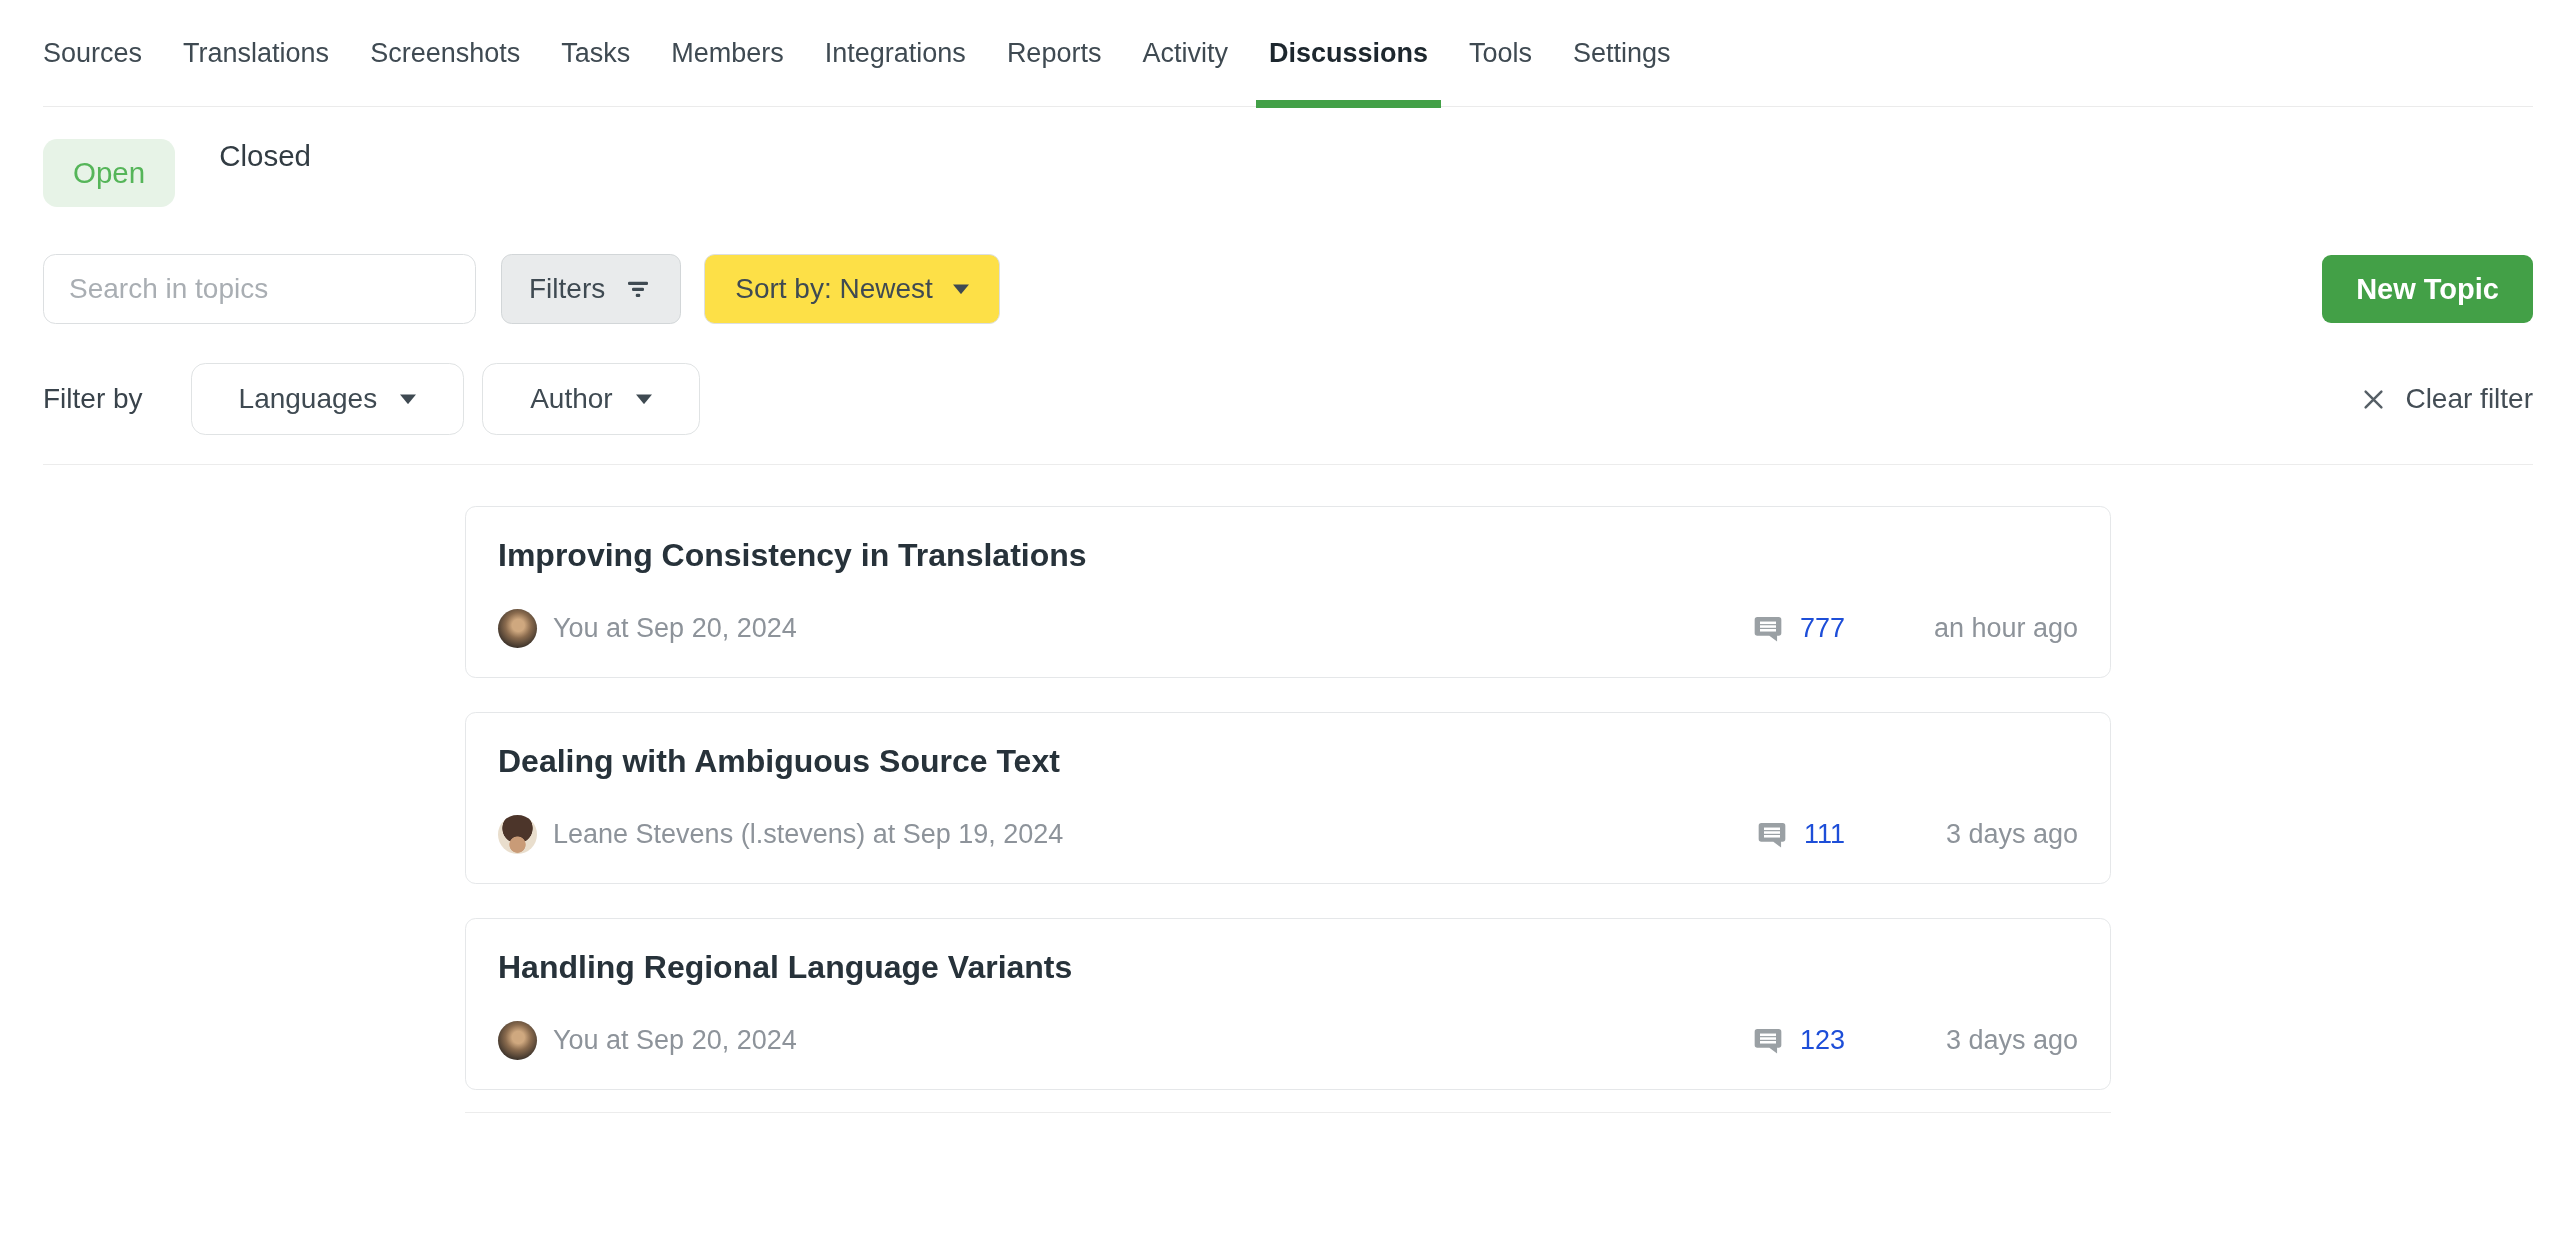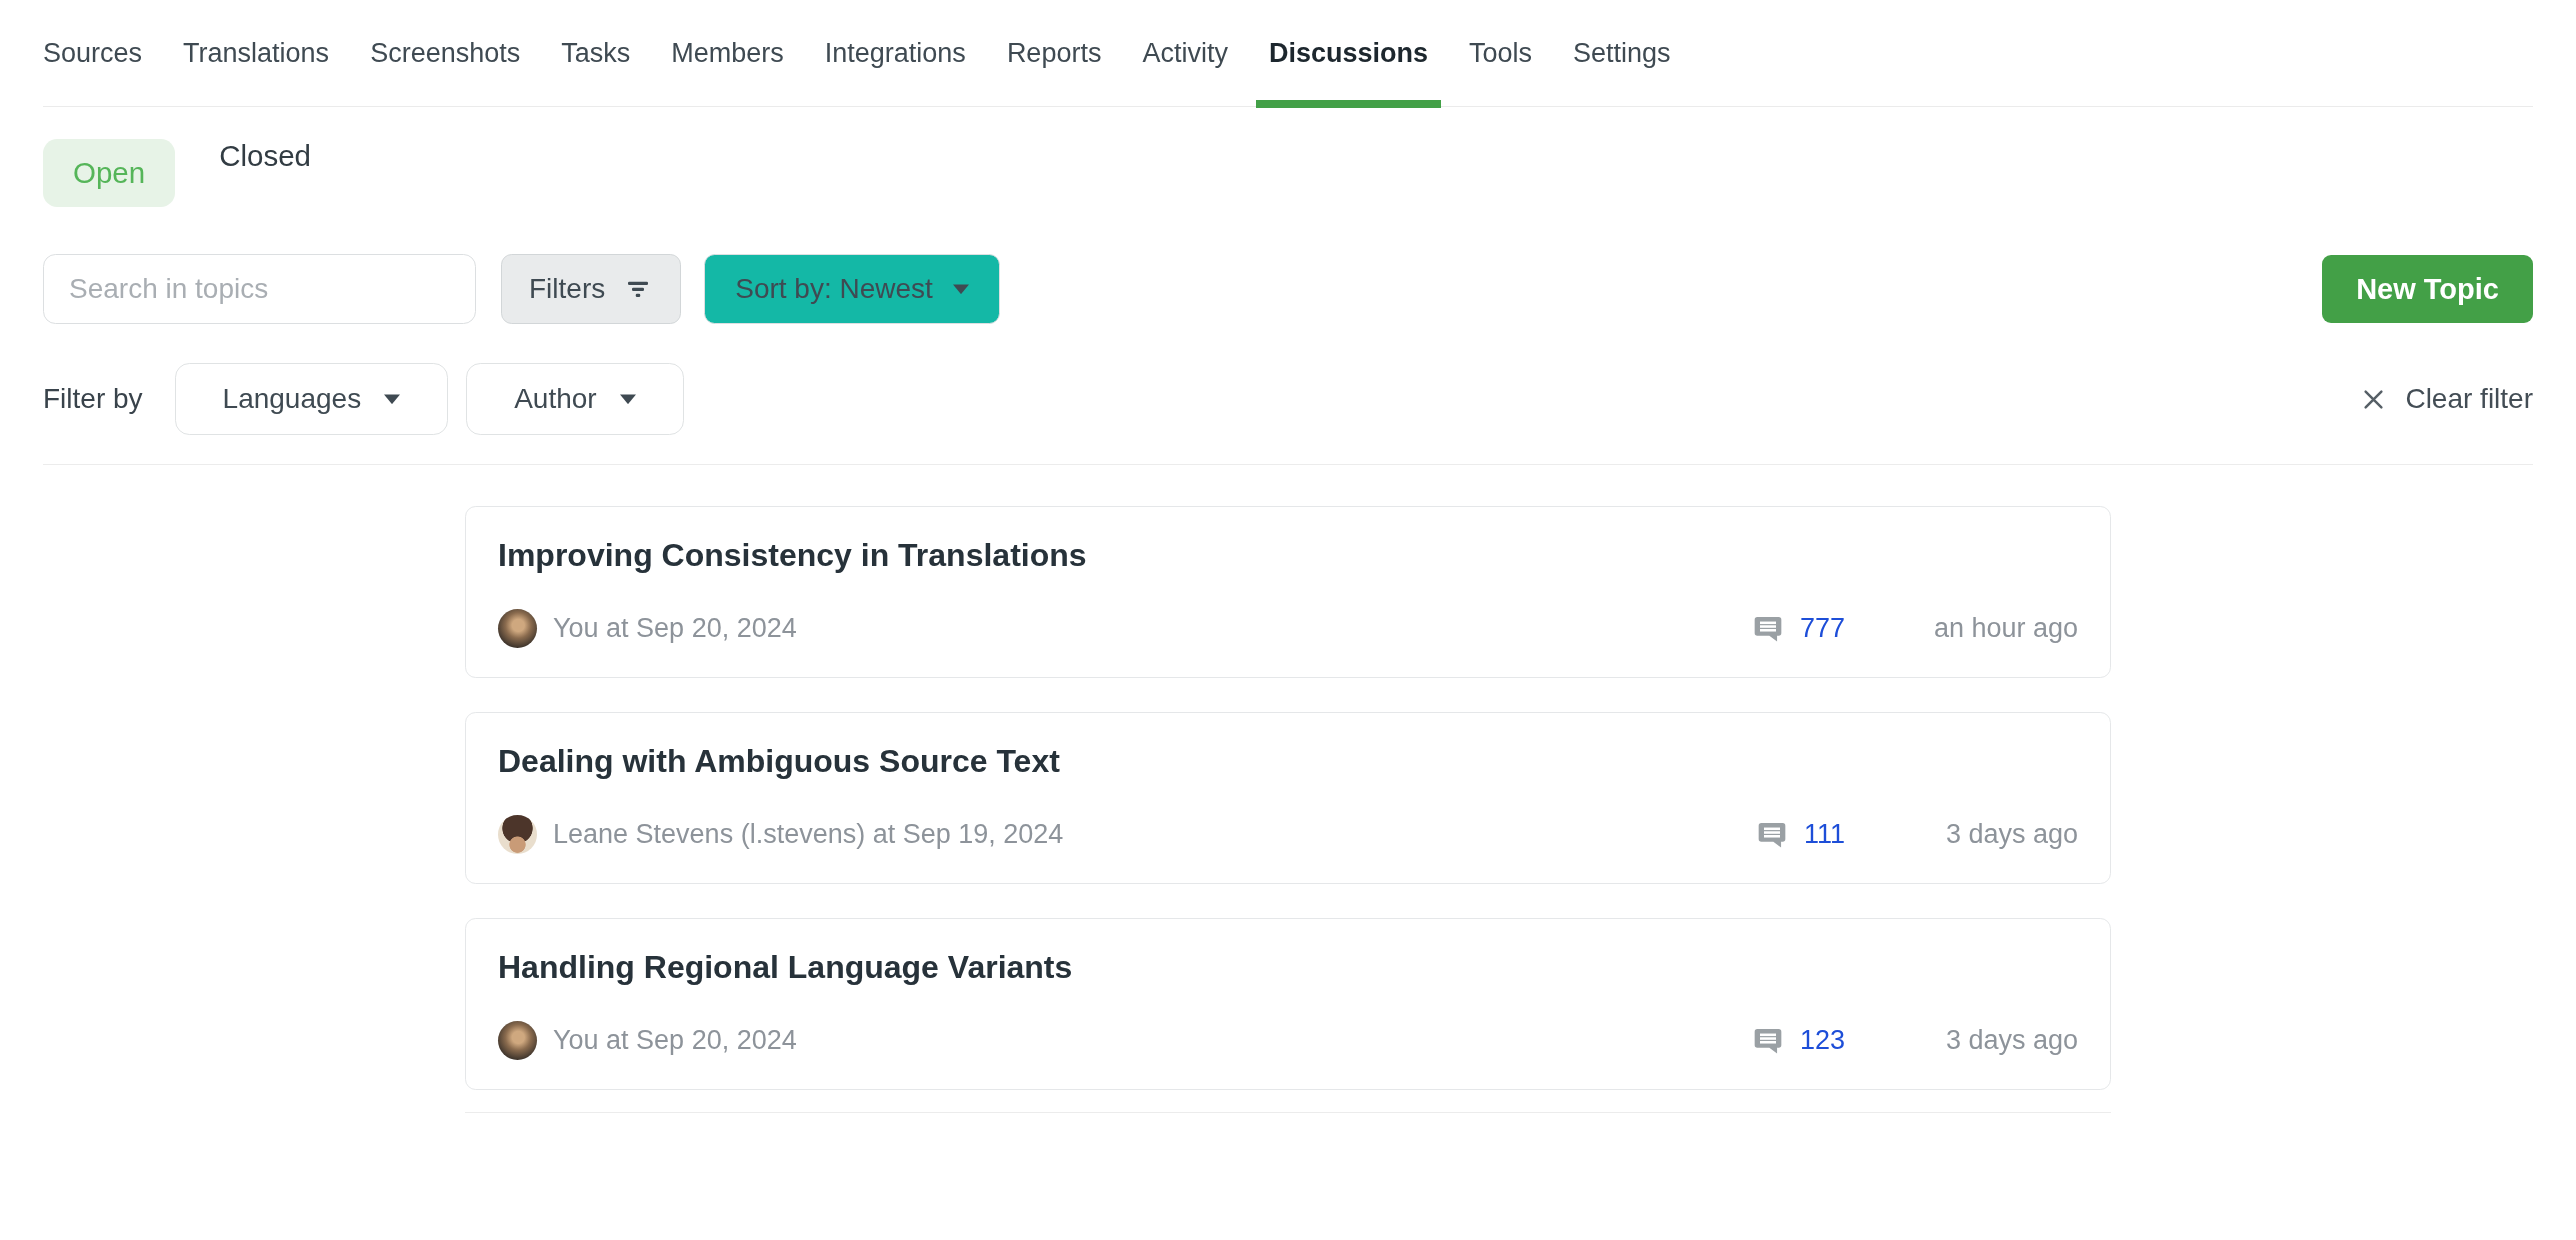--- a/index.html
+++ b/index.html
@@ -26,29 +26,29 @@
   .toolbar { display: flex; align-items: center; margin-top: 47px; height: 70px; }
   .search-box { width: 433px; height: 70px; border: 1.8px solid #dcdfe1; border-radius: 12.5px;
               padding: 0 25px; font-size: 28px; color: #3f4a52; outline: none;
               font-family: "Liberation Sans", "DejaVu Sans", sans-serif; }
   .search-box::placeholder { color: #a9aeb3; }
   .btn { display: flex; align-items: center; justify-content: center; cursor: pointer;
               font-size: 28px; color: #3f4a52; white-space: nowrap; }
   .btn-filters { margin-left: 25px; height: 70px; padding: 16px 27px; gap: 18px;
               background: #e9ebec; border: 1.8px solid #d2d6d8; border-radius: 10.7px; }
   .btn-sort { margin-left: 23px; height: 70px; padding: 0 30px; gap: 19.7px;
-              background: #14b8a6; border: 1.8px solid #dcdfe1; border-radius: 10.7px; }
+              background: #fde047; border: 1.8px solid #dcdfe1; border-radius: 10.7px; }
   .toolbar-spacer, .filterbar-spacer { flex: 1; }
   .btn-new-topic { height: 68px; padding: 0 34px; background: var(--accent); color: #ffffff;
               font-size: 29px; font-weight: 700; border: none; border-radius: 9px; cursor: pointer;
               font-family: "Liberation Sans", "DejaVu Sans", sans-serif; }
 
   
   .filterbar { display: flex; align-items: center; margin-top: 39px; height: 72px; }
-  .filterbar-label { font-size: 28px; color: #39434b; margin-right: 32px; }
+  .filterbar-label { font-size: 28px; color: #39434b; margin-right: 48px; }
   .btn-dropdown { height: 72px; padding: 0 47px; gap: 23px; background: #ffffff;
               border: 1.8px solid #e0e3e4; border-radius: 14.3px; }
   .btn-dropdown + .btn-dropdown { margin-left: 18px; }
   .clear-filter { display: flex; align-items: center; gap: 18px; font-size: 28px;
               color: #434d55; cursor: pointer; }
 
   .section-divider { border: none; border-top: 1.8px solid #ececec; margin-top: 29px; }
 
   
   .cards-col { width: 1646px; margin: 41px auto 0; }

